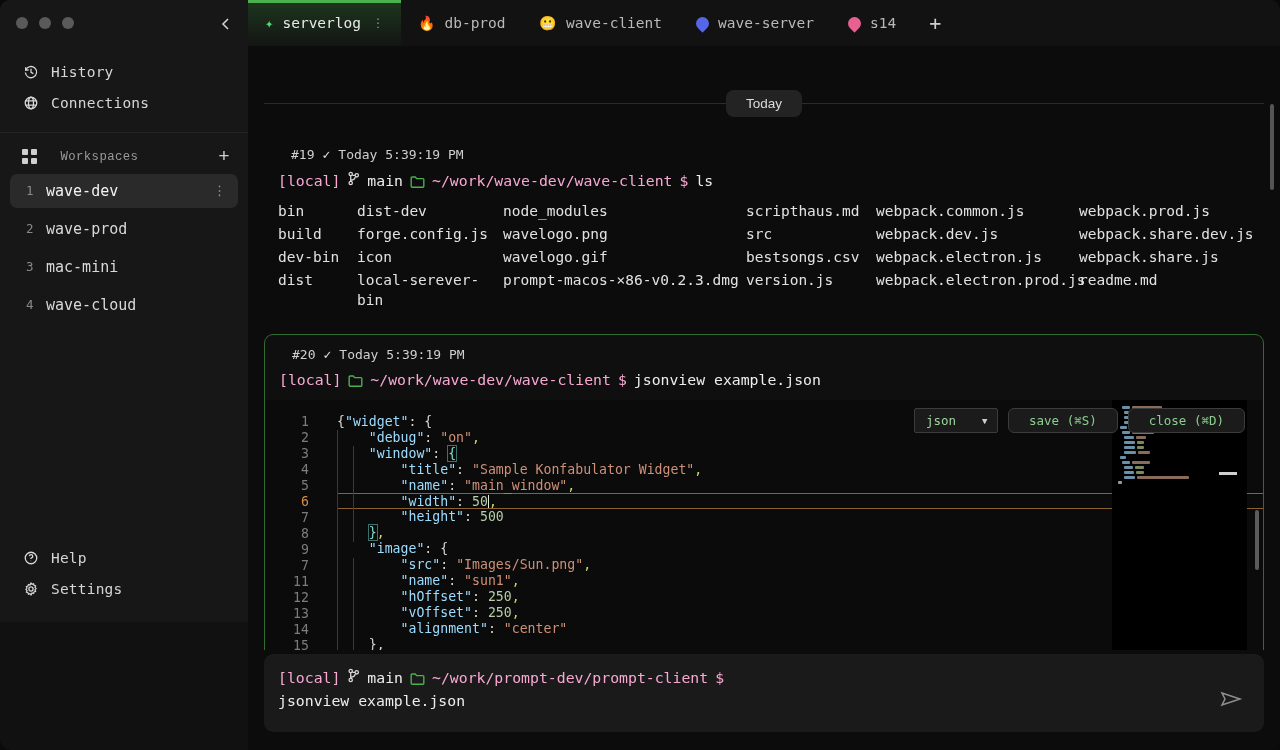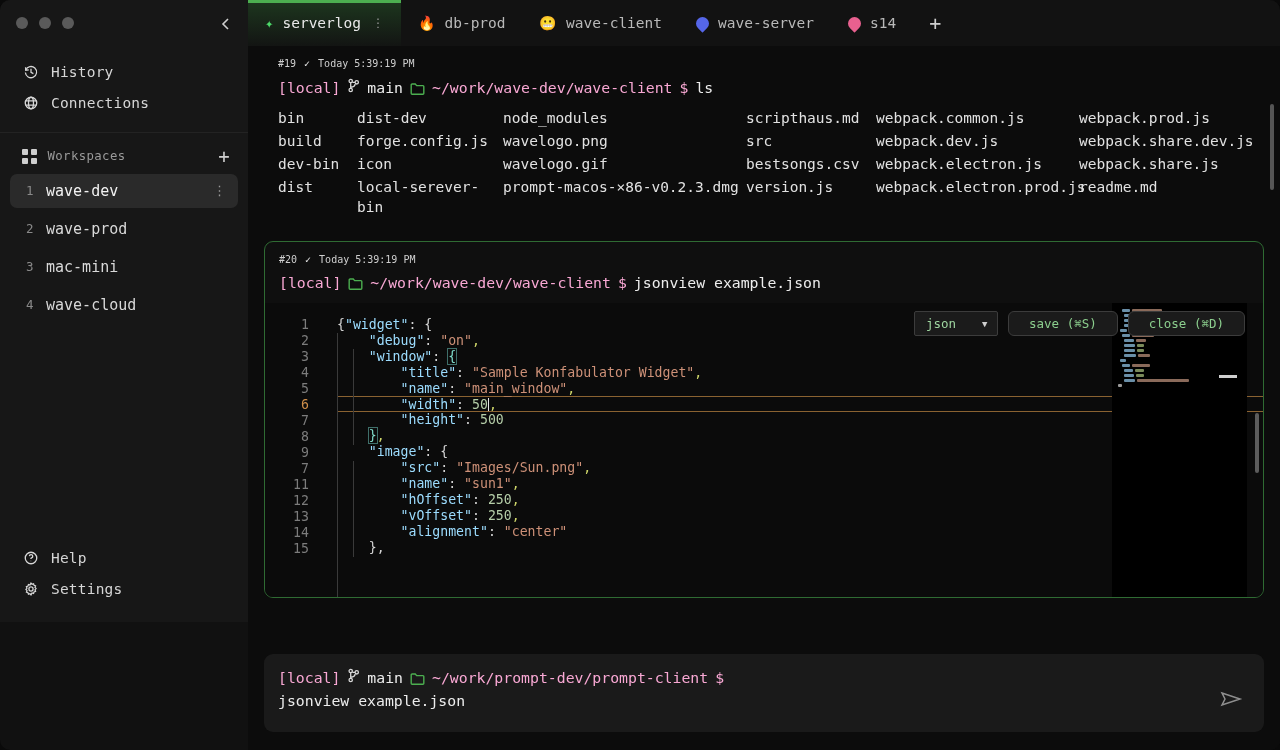--- a/index.html
+++ b/index.html
@@ -48,26 +48,27 @@
     padding: 7px 22px;
     color: #d6d6d6;
     font-size: 14.5px;
     cursor: pointer;
     letter-spacing: .2px;
   }
   .nav-row .ic { width: 17px; height: 17px; flex: 0 0 17px; display: flex; align-items: center; justify-content: center; }
   .nav-row svg { width: 16px; height: 16px; stroke: #d6d6d6; fill: none; stroke-width: 1.6; }
 
   .ws-header {
-    display: flex; align-items: flex-start;
+    display: flex; align-items: flex-end;
     padding: 16px 18px 8px 22px;
-    gap: 11px;
+    gap: 24px;
     color: #9a9a9a;
     font-size: 12.3px;
     letter-spacing: .4px;
+    font-family: Liberation Mono, monospace;
   }
   .ws-header .grid-ic { display: grid; grid-template-columns: 6px 6px; grid-template-rows: 6px 6px; gap: 2.5px; }
   .ws-header .grid-ic i { background: #cfcfcf; border-radius: 1px; display: block; }
   .ws-plus { margin-left: auto; color: #cfcfcf; font-size: 19px; line-height: 14px; cursor: pointer; font-weight: 300; }
 
   .ws-item {
     display: flex; align-items: center;
     margin: 2px 10px;
     padding: 8px 12px 8px 16px;
     border-radius: 7px;
@@ -135,21 +136,21 @@
   }
   .today-divider .ln { flex: 1 1 auto; height: 1px; background: #2b2b2b; }
   .today-pill {
     background: #232323; color: #dcdcdc;
     font-size: 13.5px; padding: 6px 20px; border-radius: 8px;
     font-family: "Liberation Sans", sans-serif;
   }
 
   .block { margin-bottom: 14px; padding: 12px 14px 10px 14px; border-radius: 9px; }
   .block.active { border: 1px solid #2f6b33; background: #0f0f0f; padding-bottom: 0; }
-  .blk-head { color: #cfcfcf; font-size: 10px; margin-bottom: 9px; display: flex; align-items: center; gap: 8px; }
+  .blk-head { color: #cfcfcf; font-size: 13px; margin-bottom: 9px; display: flex; align-items: center; gap: 8px; margin-left: 13px; }
   .blk-head .chk { color: #e2e2e2; }
   .prompt-line { font-size: 14.8px; display: flex; align-items: center; gap: 7px; flex-wrap: wrap; margin-bottom: 12px; }
   .gr { color: #f9a8d4; }
   .wh { color: #ededed; }
   .folder-ic { width: 15px; height: 13px; display: inline-block; position: relative; }
   .folder-ic svg { width: 15px; height: 13px; stroke: #4caf50; fill: none; stroke-width: 1.5; }
   .git-ic svg { width: 13px; height: 15px; stroke: #d8d8d8; fill: none; stroke-width: 1.4; }
 
   .ls-grid {
     display: grid;
@@ -357,20 +358,25 @@
             <i class="blob" style="background:#e8608f"></i>
           </span>
         <span>s14</span>
       </div>
       <div class="tab-add">+</div>
     </div>
 
     <div class="term-wrap">
       <div class="term-scroll"></div>
 
+      <div class="today-divider">
+        <span class="ln"></span>
+        <span class="today-pill">Today</span>
+        <span class="ln"></span>
+      </div>
 
       <div class="block">
         <div class="blk-head">
           <span>#19</span>
           <span class="chk">✓</span>
           <span>Today 5:39:19 PM</span>
         </div>
         <div class="prompt-line">
           <span class="gr">[local]</span>
           <span class="git-ic">

